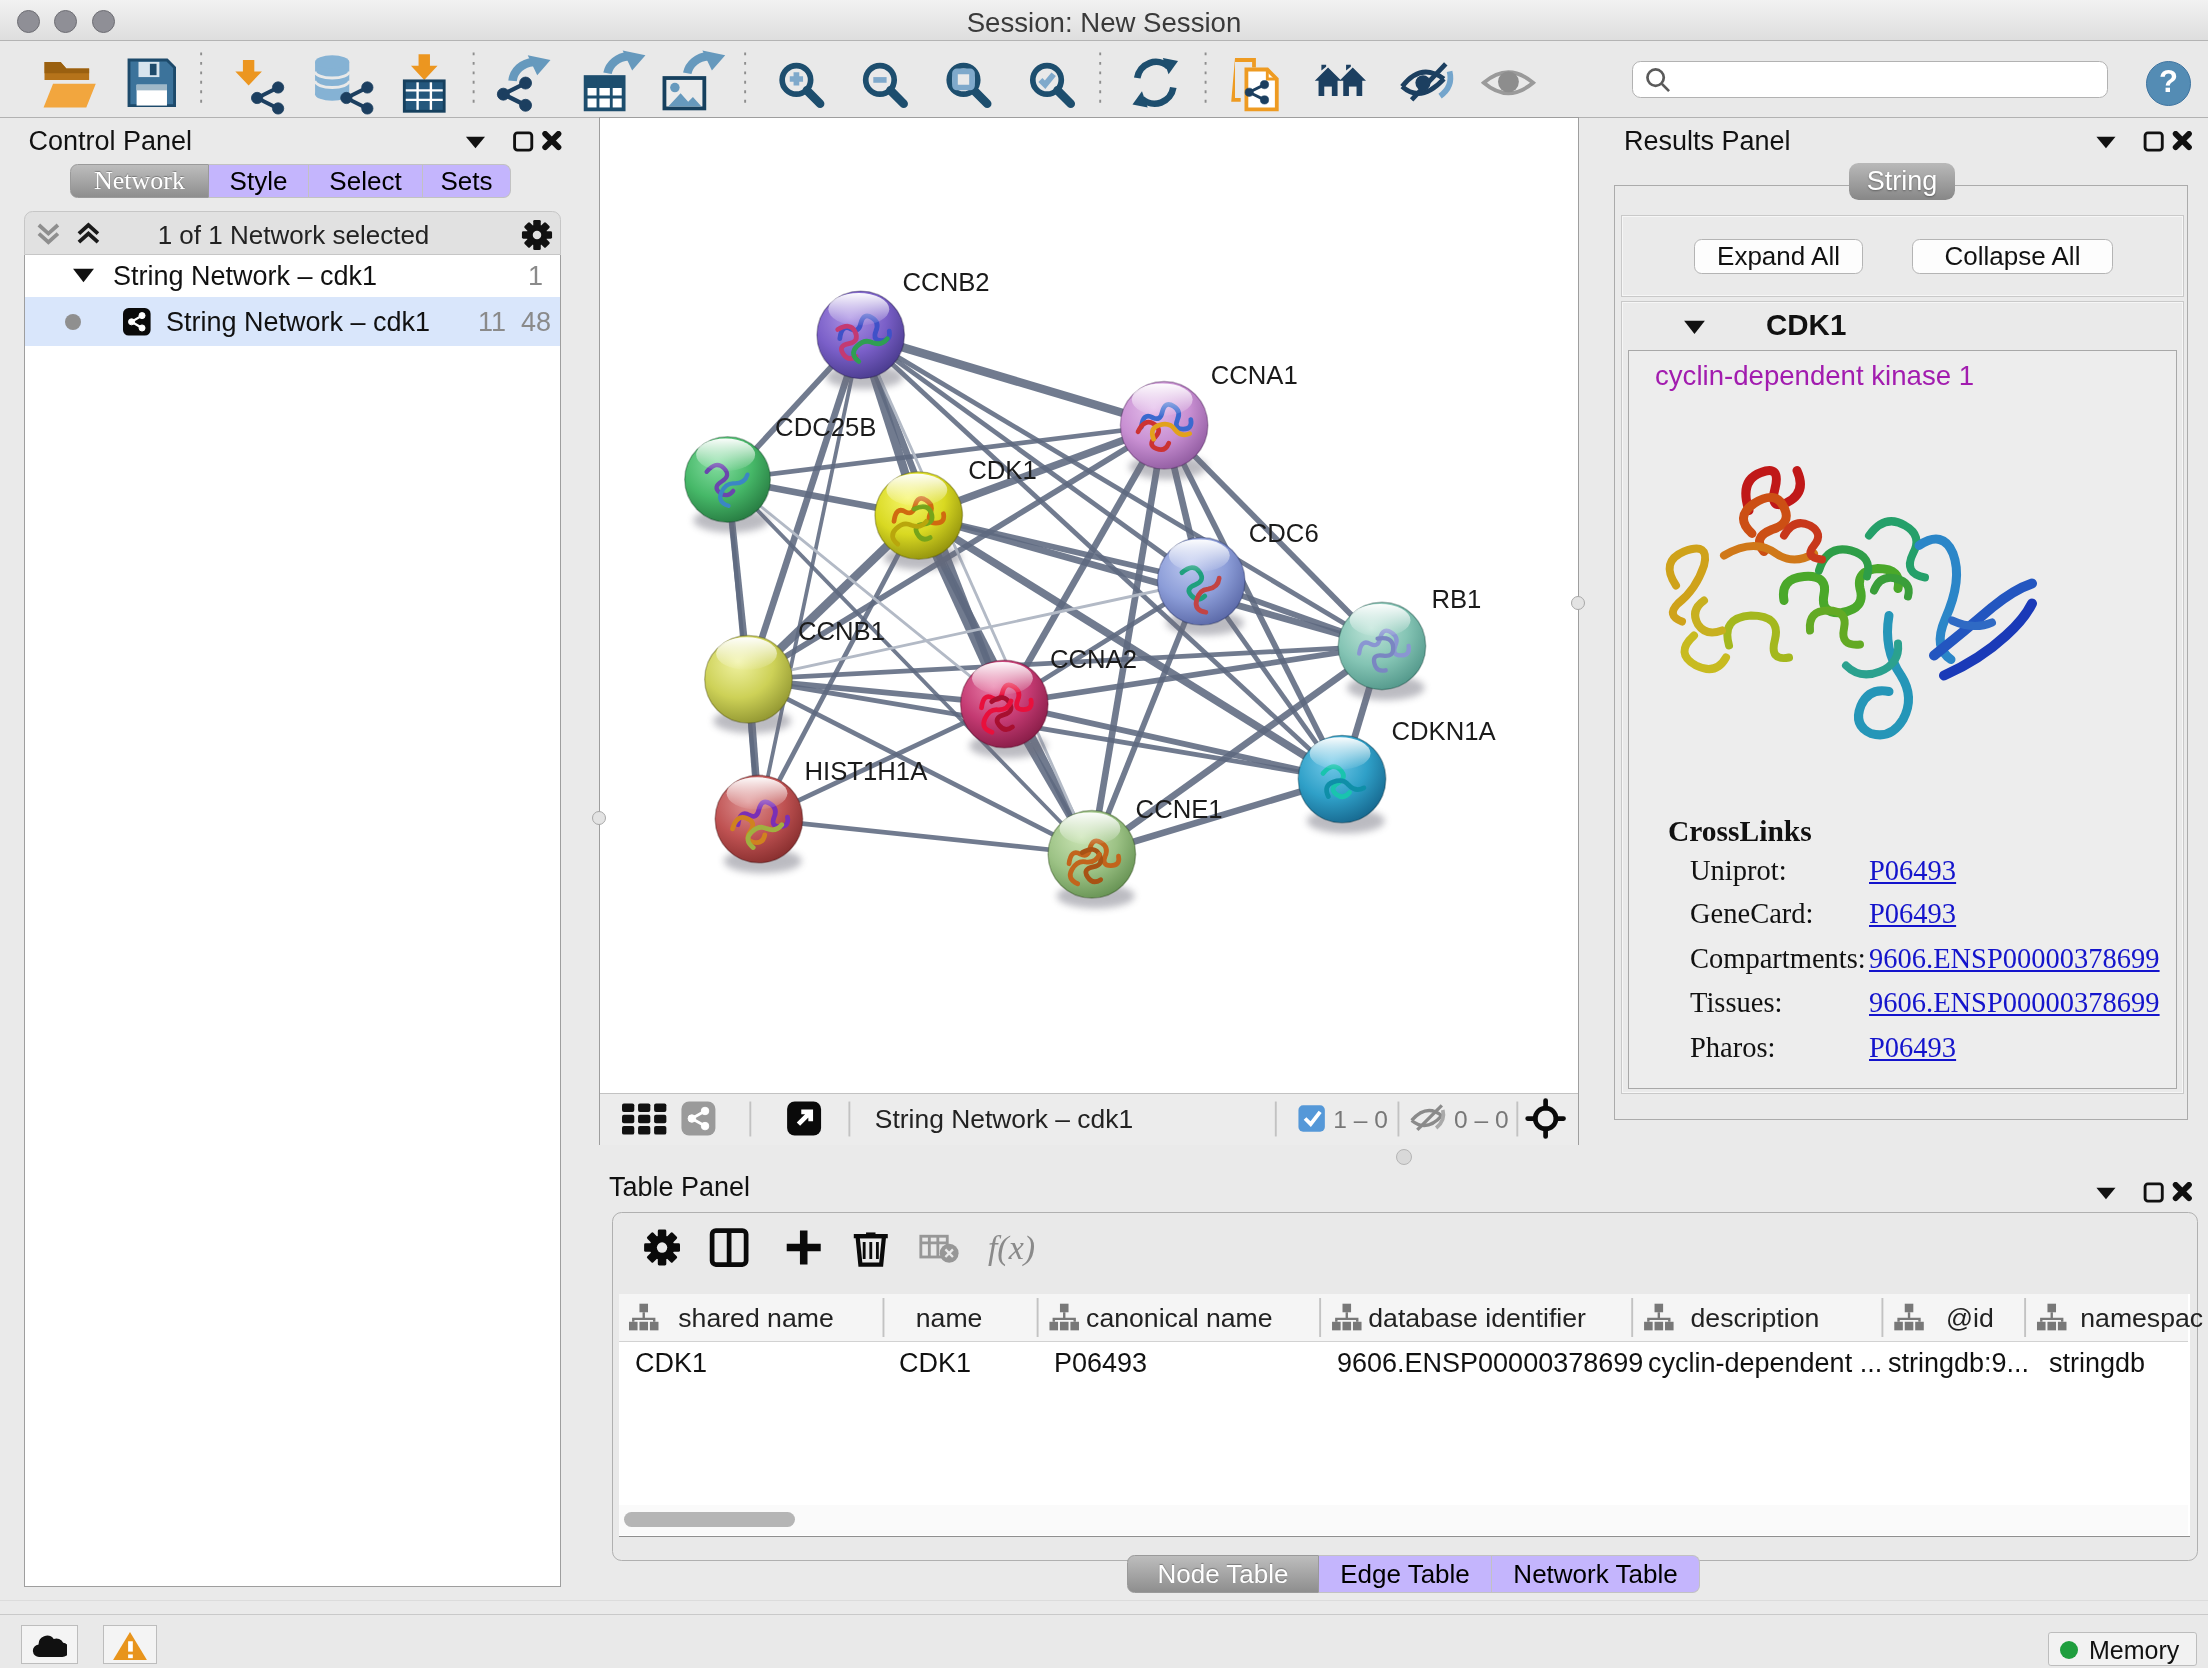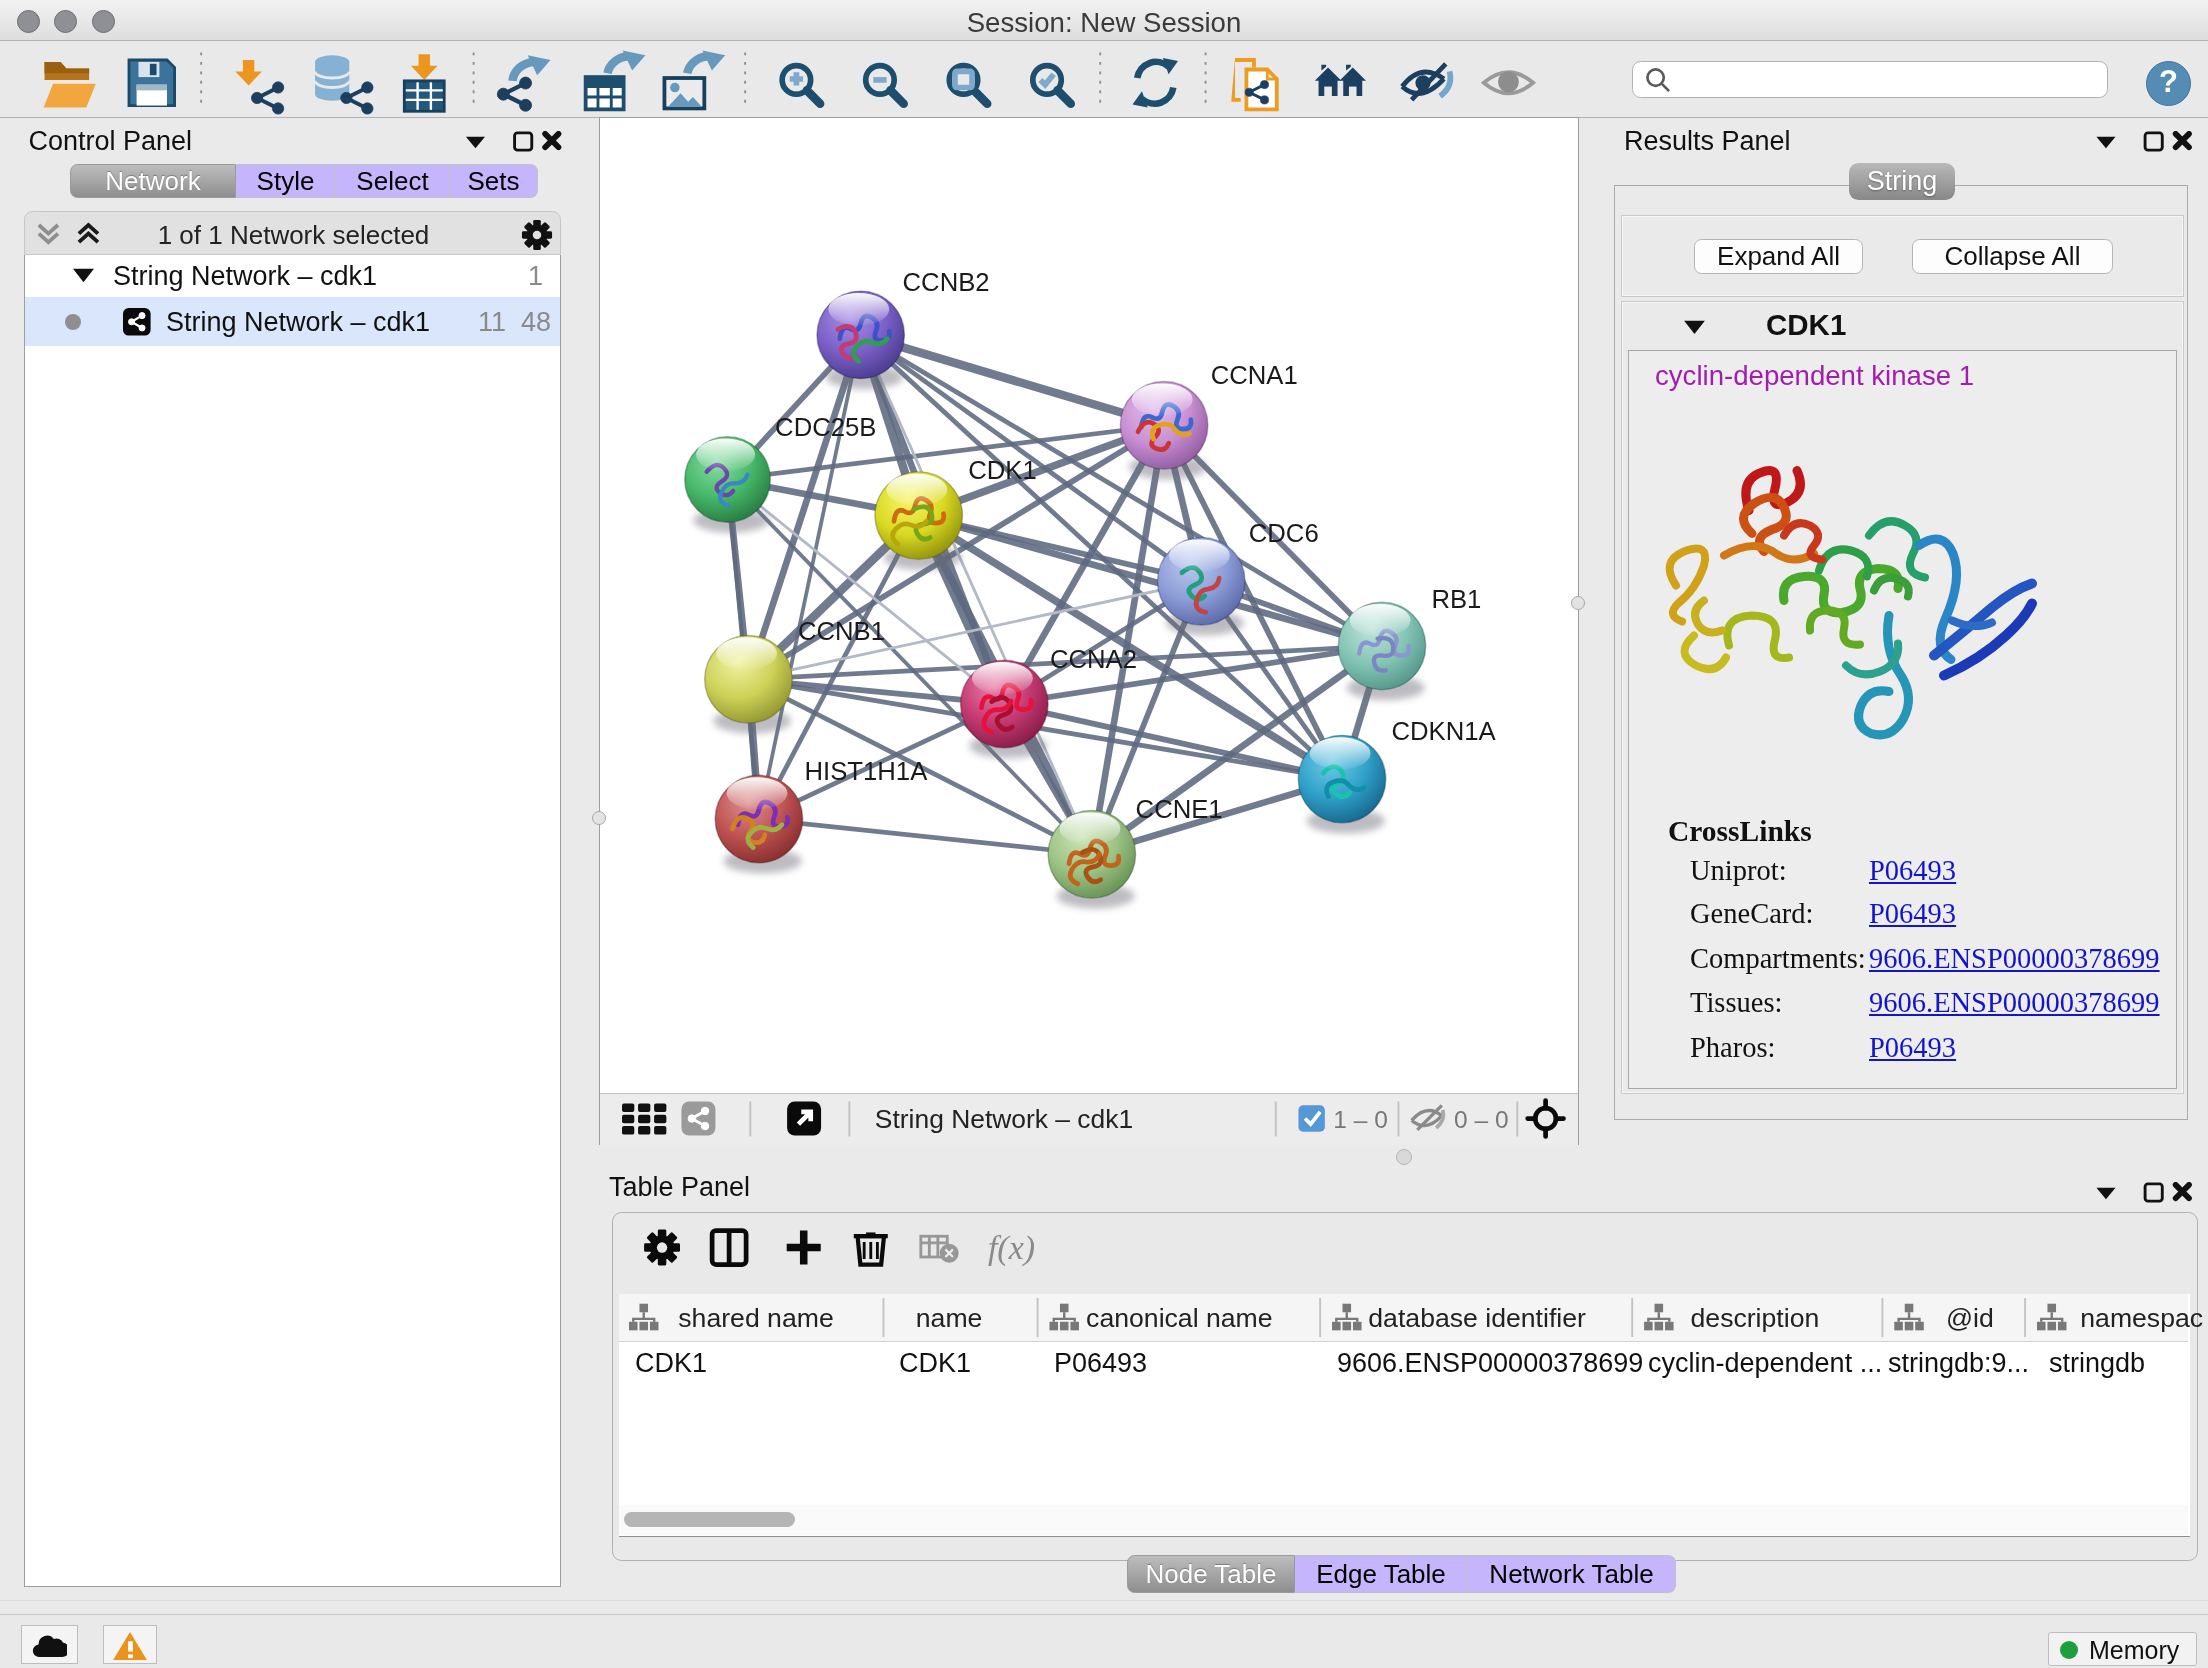--- a/index.html
+++ b/index.html
@@ -182,21 +182,21 @@
 </div>
 <div class="abs helpbtn">?</div>
 
 <div class="abs ptitle" style="left:28.5px;top:126px;">Control Panel</div>
 <svg class="abs" style="left:464px;top:131px;" width="105" height="21" viewBox="0 0 110 22">
 <path d="M2,6 l20,0 -10,12 z" fill="#111"></path>
 <rect x="53" y="2" width="18" height="18" rx="3" fill="none" stroke="#111" stroke-width="3"></rect>
 <path d="M85,3 l14,14 M99,3 l-14,14" stroke="#111" stroke-width="6" stroke-linecap="round"></path>
 </svg>
 <div class="abs tabrow" style="left:70px;top:164px;">
-<div class="tab tabsel" style="width:166px;border-radius:7.6px 0 0 7.6px;">Network</div>
+<div class="tab tabsel" style="width:139px;border-radius:7.6px 0 0 7.6px;font-family:Liberation Serif, serif;">Network</div>
 <div class="tab" style="width:100px;border-left:none;">Style</div>
 <div class="tab" style="width:114px;border-left:none;">Select</div>
 <div class="tab" style="width:88px;border-left:none;border-radius:0 7.6px 7.6px 0;">Sets</div>
 </div>
 <div class="abs" style="left:24px;top:211px;width:537px;height:44px;background:#e1e1e1;border:1px solid #c6c6c6;border-radius:8.6px 8.6px 0 0;box-sizing:border-box;">
 <svg class="abs" style="left:11.4px;top:8.6px;" width="81" height="27" viewBox="0 0 85 28">
 <g stroke="#8e8e8e" stroke-width="4" fill="none">
         <path d="M3,4 l10,9 10,-9 M3,13 l10,9 10,-9"></path>
       </g>
 <g stroke="#1a1a1a" stroke-width="4" fill="none">
@@ -685,21 +685,21 @@
 <div class="abs" style="left:435px;top:54px;font-size:27px;color:#111;">P06493</div>
 <div class="abs" style="left:718px;top:54px;font-size:27px;color:#111;">9606.ENSP00000378699</div>
 <div class="abs" style="left:1029px;top:54px;font-size:27px;color:#111;">cyclin-dependent ...</div>
 <div class="abs" style="left:1269px;top:54px;font-size:27px;color:#111;">stringdb:9...</div>
 <div class="abs" style="left:1430px;top:54px;font-size:27px;color:#111;">stringdb</div>
 <div class="abs" style="left:0;top:211px;width:1569px;height:30px;background:#fafafa;"></div>
 <div class="abs" style="left:4.8px;top:218px;width:171px;height:15px;border-radius:7.6px;background:#b5b5b5;"></div>
 </div>
 <div class="abs" style="left:0px;top:1600px;width:2208px;height:1px;background:#dcdcdc;"></div>
 <div class="abs tabrow" style="left:1127px;top:1555px;">
-<div class="tab tabsel" style="width:168px;height:38px;line-height:36px;border-radius:7.6px 0 0 7.6px;">Node Table</div>
+<div class="tab tabsel" style="width:192px;height:38px;line-height:36px;border-radius:7.6px 0 0 7.6px;">Node Table</div>
 <div class="tab" style="width:173px;height:38px;line-height:36px;border-left:none;">Edge Table</div>
 <div class="tab" style="width:208px;height:38px;line-height:36px;border-left:none;border-radius:0 7.6px 7.6px 0;">Network Table</div>
 </div>
 
 <div class="abs" style="left:0;top:1614px;width:2208px;height:54px;background:#e9e9e9;border-top:1px solid #c9c9c9;"></div>
 <div class="abs" style="left:21px;top:1625px;width:57px;height:39px;background:#f4f4f4;border:1px solid #bdbdbd;box-sizing:border-box;"></div>
 <svg class="abs" style="left:31px;top:1635px;" width="36" height="23" viewBox="0 0 38 24">
 <path d="M9,23 a6.5,6.5 0 0 1 -1,-13 a9,9 0 0 1 16,-6 a8,8 0 0 1 10,4 a6.2,6.2 0 0 1 -2,15 z" fill="#111"></path>
 </svg>
 <div class="abs" style="left:103px;top:1625px;width:54px;height:39px;background:#f4f4f4;border:1px solid #bdbdbd;box-sizing:border-box;"></div>

